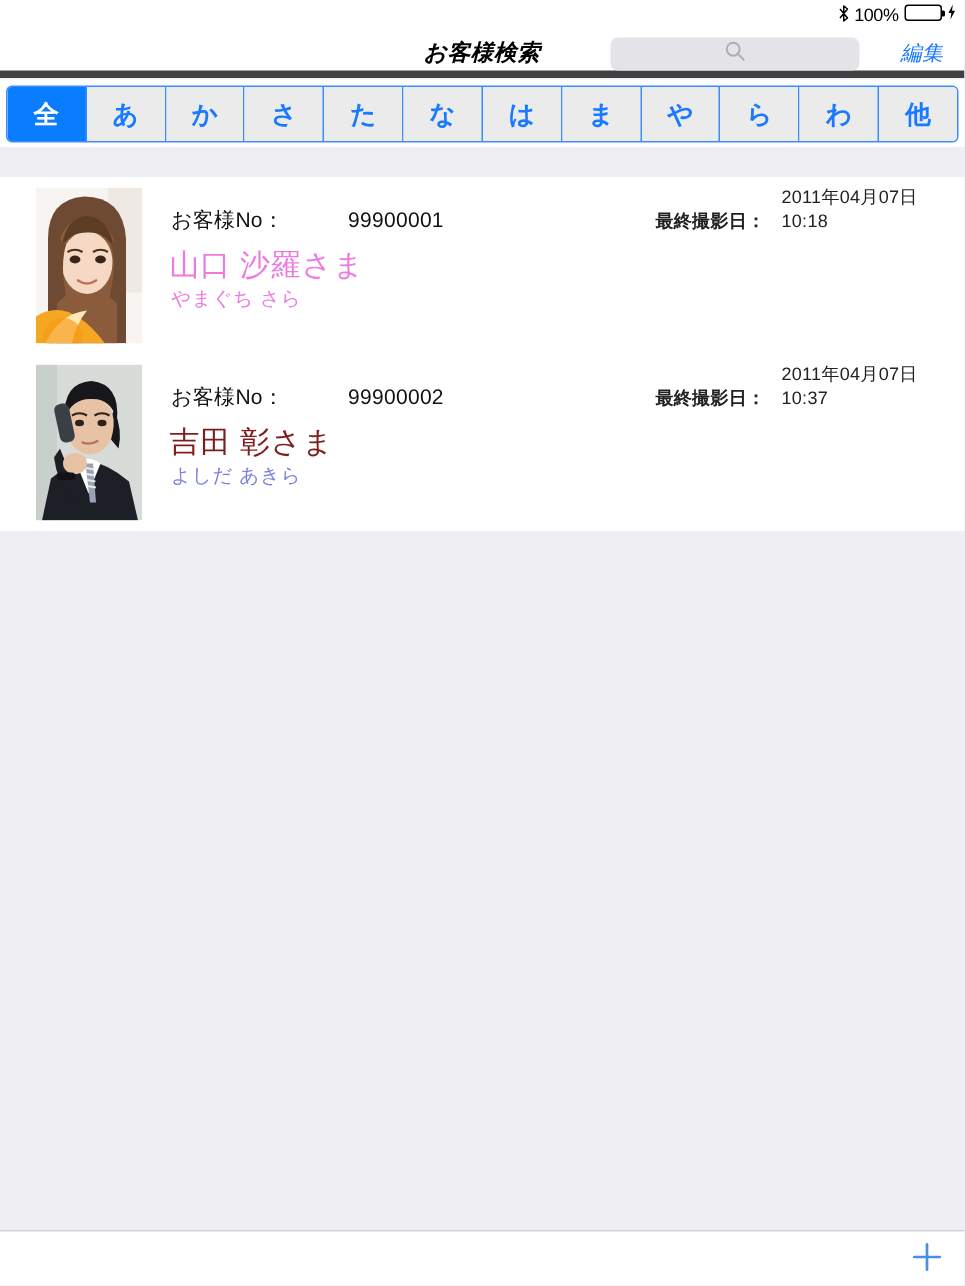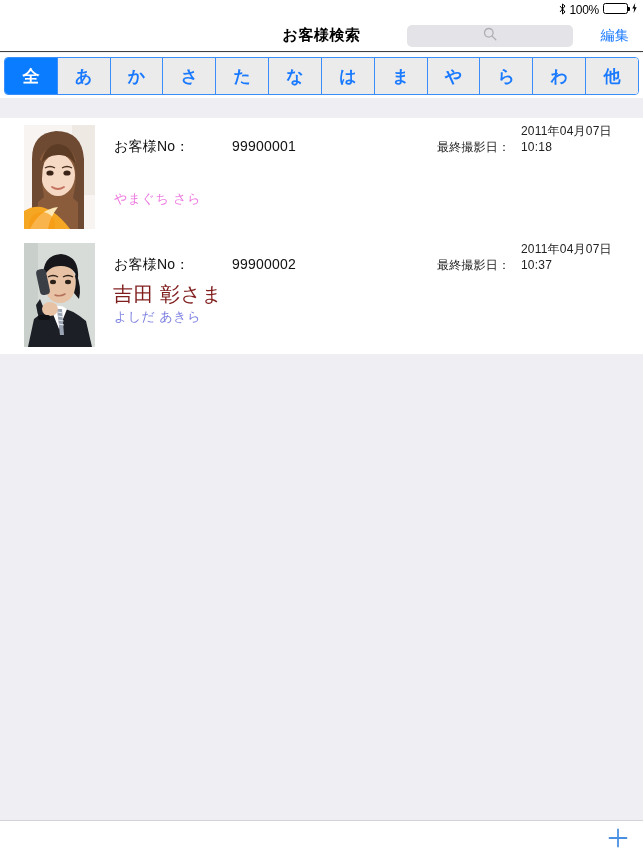--- a/index.html
+++ b/index.html
@@ -83,21 +83,22 @@
   }
   .bolt { font-size: 10px; line-height: 1; }
 
   
   .nav-bar {
     position: absolute;
     top: 20px; left: 0;
     width: 643px;
     height: 32px;
     background: #ffffff;
-    border-bottom: 1px solid #404040;
+    border-bottom: 5px solid #404040;
+    font-style: italic;
   }
   .nav-title {
     position: absolute;
     left: 0; right: 0;
     top: 6px;
     text-align: center;
     font-size: 15px;
     font-weight: bold;
     color: #000;
     letter-spacing: 0.5px;
@@ -209,20 +210,21 @@
     color: #111;
     letter-spacing: 0.2px;
   }
   .row-date-label {
     position: absolute;
     left: 437px;
     top: 21px;
     font-size: 12px;
     color: #222;
     letter-spacing: 0.2px;
+    font-weight: bold;
   }
   .row-date-value {
     position: absolute;
     left: 521px;
     top: 5px;
     font-size: 12px;
     color: #222;
     letter-spacing: 0.2px;
   }
   .row-name {
@@ -356,20 +358,21 @@
           <path d="M28 62 Q34 66 40 62" stroke="#c4705e" stroke-width="1.8" fill="none" stroke-linecap="round"></path>
           <path d="M0 104 L0 86 Q22 72 46 104 Z" fill="#f5a623"></path>
           <path d="M6 104 Q16 84 34 82 Q26 92 24 104 Z" fill="#fde9b8"></path>
           <circle cx="18" cy="100" r="13" fill="#f79a12" opacity="0.65"></circle>
         </svg>
       </div>
       <div class="row-no-label">お客様No：</div>
       <div class="row-no-value">99900001</div>
       <div class="row-date-label">最終撮影日：</div>
       <div class="row-date-value">2011年04月07日 10:18</div>
+      <div class="row-name" style="color:#ee7ae0">山口 沙羅さま</div>
       <div class="row-kana" style="color:#ee7ae0">やまぐち さら</div>
     </div>
 
     <div class="row">
       <div class="thumb">
         <svg width="71" height="104" viewBox="0 0 71 104">
           <rect width="71" height="104" fill="#d7dcd8"></rect>
           <rect x="0" y="0" width="14" height="104" fill="#c9cfcb"></rect>
           <path d="M4 104 L10 76 Q22 66 34 64 Q48 66 62 78 L68 104 Z" fill="#1d1f26"></path>
           <path d="M27 66 L35 86 L43 66 Q38 62 32 63 Z" fill="#ffffff"></path>

